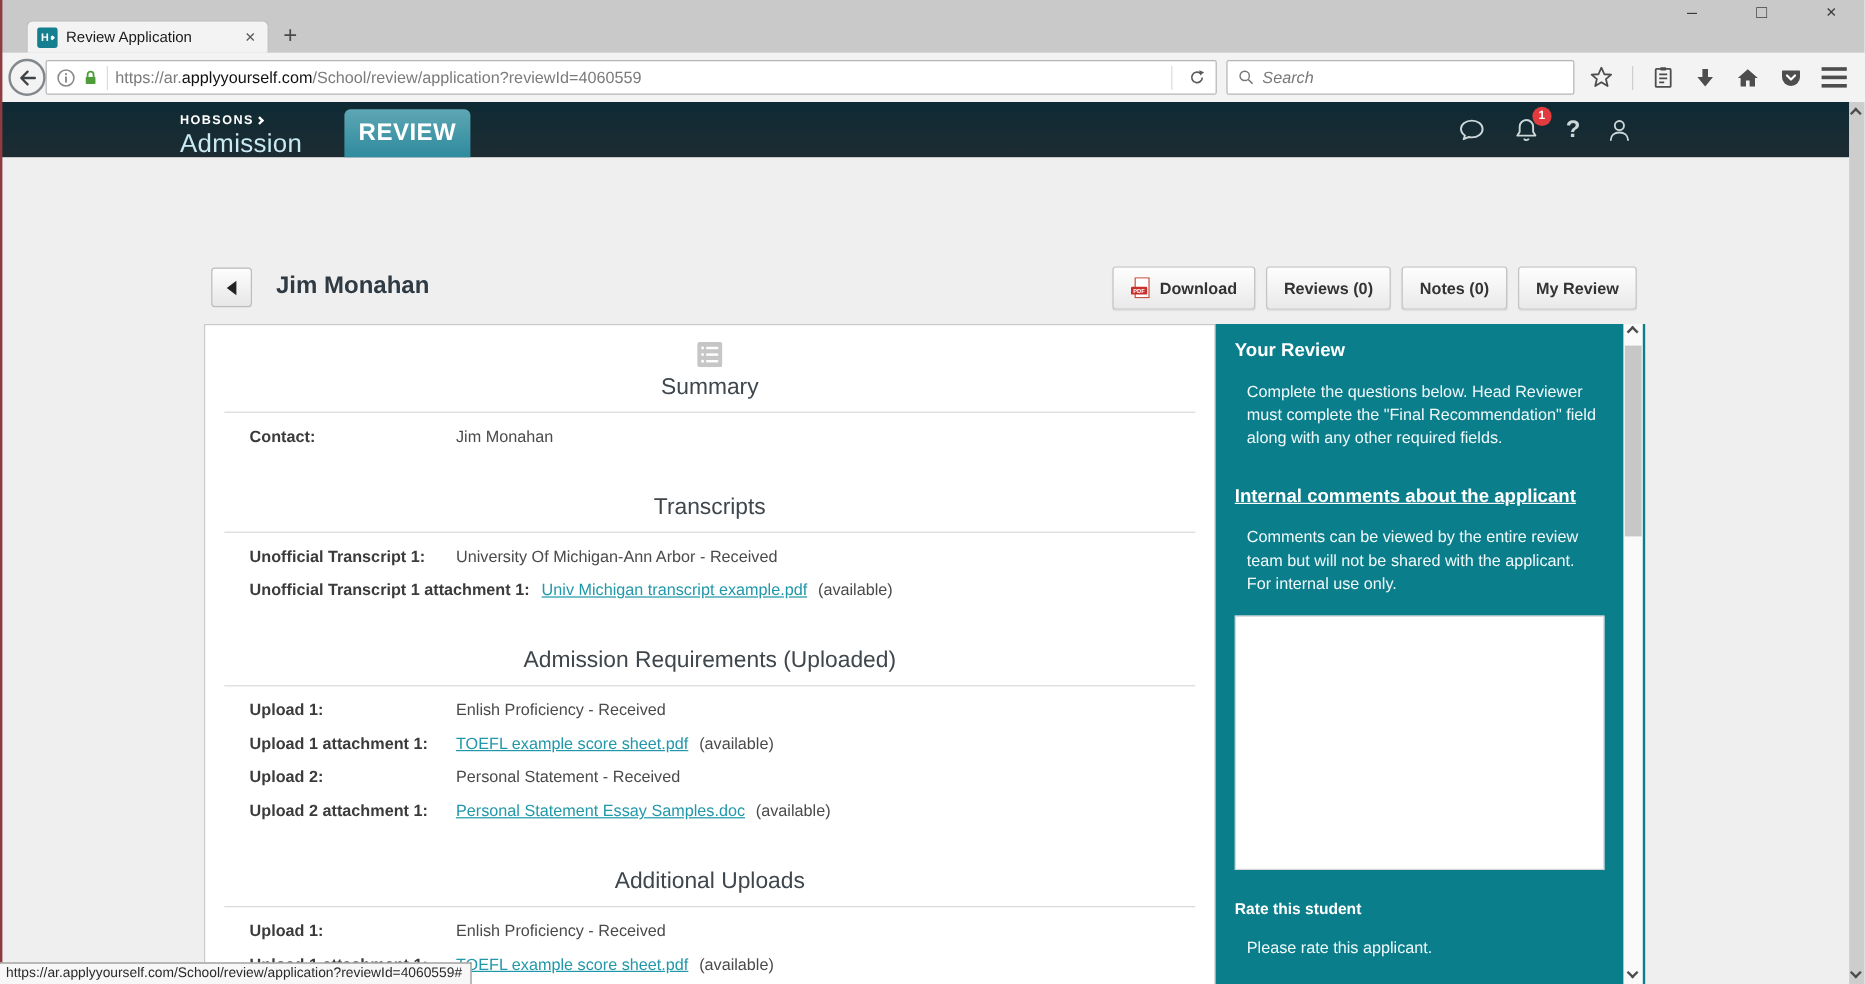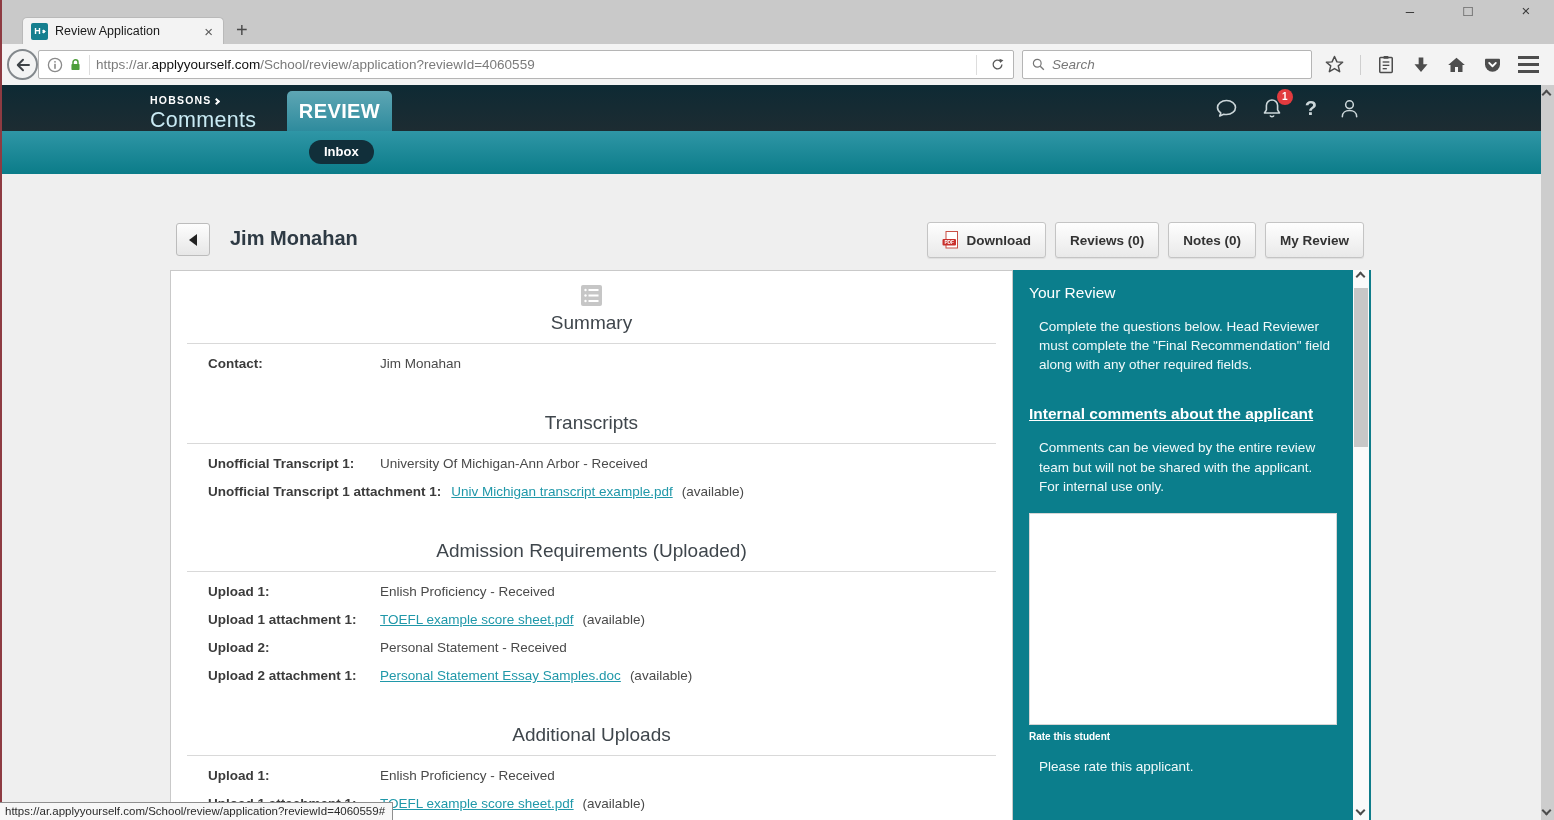--- a/index.html
+++ b/index.html
@@ -92,26 +92,26 @@
   .sec-rule { border: 0; border-top: 1px solid #d9d9d9; margin: 9px 0 6px; }
   .row { display: flex; padding: 5px 0; margin-left: 21px; font-size: 13.5px; line-height: 18px; }
   .row-label { font-weight: bold; color: #3b3b3b; min-width: 172px; padding-right: 10px; white-space: nowrap; }
   .row-value { color: #4a4a4a; }
   .row a { color: #2098a9; }
   .row .suffix { color: #4a4a4a; margin-left: 9px; }
 
   
   .review-panel { position: absolute; left: 1013px; top: 96px; width: 340px; height: 550px;
                   background: #0b7e8c; color: #fff; padding: 14px 16px 0; overflow: hidden; }
-  .rv-h { font-size: 15.5px; font-weight: normal; color: #fff; }
+  .rv-h { font-size: 15.5px; font-weight: bold; color: #fff; }
   .rv-p { margin: 15px 4px 0 10px; font-size: 13.5px; line-height: 1.42; color: #f0f9fa; }
   .rv-h2 { margin-top: 31px; font-size: 15.5px; font-weight: bold; text-decoration: underline; }
   .rv-textarea { margin-top: 17px; width: 100%; height: 212px; border: 1px solid #d6d6d6; background: #fff;
                  resize: none; font-family: "Liberation Sans", sans-serif; font-size: 13px; padding: 6px; }
-  .rv-rate { margin-top: 2px; font-size: 10px; font-weight: bold; }
+  .rv-rate { margin-top: 20px; font-size: 13px; font-weight: bold; }
   .rv-rate-note { margin: 17px 0 0 10px; font-size: 13.5px; color: #f0f9fa; }
 
   
   .chev { display: inline-block; width: 7px; height: 7px; border-top: 2px solid #4c4c4c; border-right: 2px solid #4c4c4c; }
   .chev.up { transform: rotate(-45deg); }
   .chev.down { transform: rotate(135deg); }
   .panel-scrollbar { position: absolute; left: 1353px; top: 96px; width: 18px; height: 550px;
                      background: #fafafa; border-right: 2px solid #0f7c8a; }
   .ps-up { position: absolute; top: 3px; left: 4px; }
   .ps-down { position: absolute; bottom: 6px; left: 4px; }
@@ -212,21 +212,21 @@
           <i></i>
           <i></i>
           <i></i>
         </div>
     </div>
   </div>
 
   <div class="appheader">
     <div class="brand">
       <div><span class="brand-top">HOBSONS</span><span class="brand-chev"></span></div>
-      <div class="brand-bottom">Comments</div>
+      <div class="brand-bottom">Admission</div>
     </div>
     <div class="review-tab">REVIEW</div>
     <div class="hdr-icons">
       <div class="hdr-icon">
         <svg width="25" height="24" viewBox="0 0 24 24">
             <path d="M12 4.5c-5 0-9 3.1-9 7 0 2.2 1.3 4.1 3.3 5.4L5.2 20l4-1.8c.9.2 1.8.3 2.8.3 5 0 9-3.1 9-7s-4-7-9-7z" stroke="#ccd7da" stroke-width="1.6" fill="none" stroke-linejoin="round"></path>
           </svg>
       </div>
       <div class="hdr-icon">
         <svg width="24" height="25" viewBox="0 0 24 24">
@@ -240,23 +240,20 @@
       </div>
       <div class="hdr-icon">
         <svg width="23" height="23" viewBox="0 0 24 24">
             <circle cx="12" cy="8" r="4" stroke="#ccd7da" stroke-width="1.6" fill="none"></circle>
             <path d="M4.5 20.5c0-4.2 3.4-6.5 7.5-6.5s7.5 2.3 7.5 6.5" stroke="#ccd7da" stroke-width="1.6" fill="none" stroke-linecap="round"></path>
           </svg>
       </div>
     </div>
   </div>
 
-  <div class="subheader">
-    <span class="inbox-pill">Inbox</span>
-  </div>
 
   <div class="content">
     <div class="page-back-btn">
         <span class="tri-left"></span>
       </div>
     <div class="page-title">Jim Monahan</div>
     <div class="action-btns">
       <button class="btn">
         <span class="pdf-icon">
           <svg width="17" height="18" viewBox="0 0 17 18">

